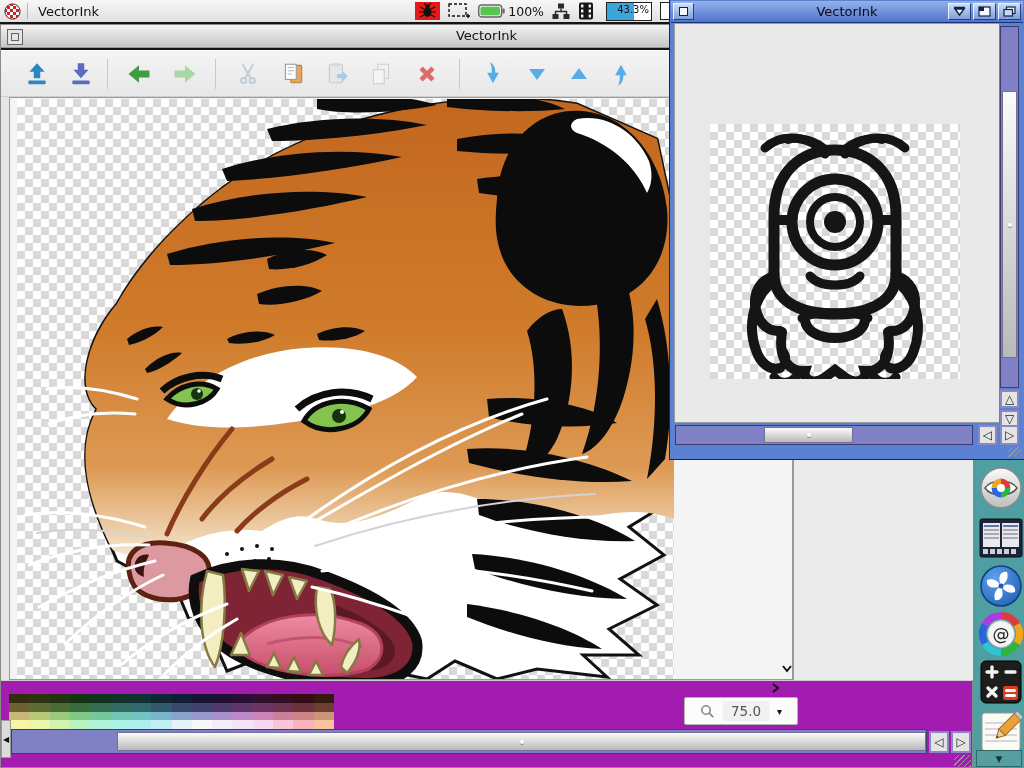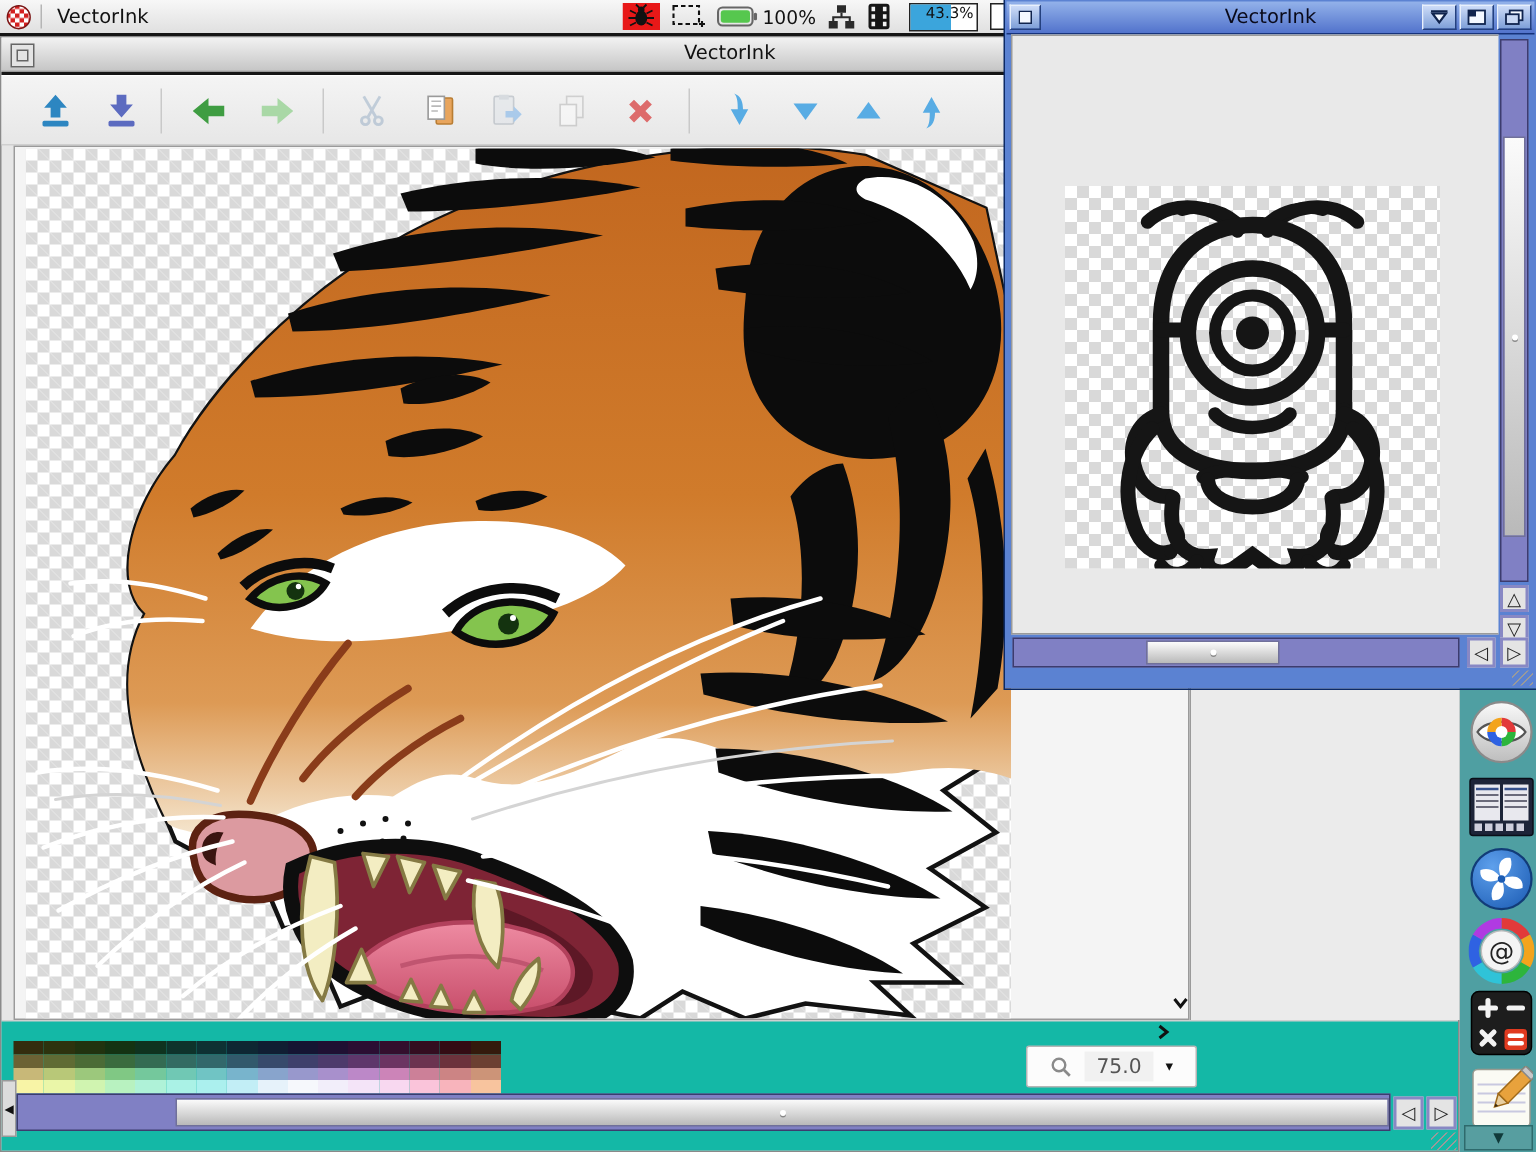--- a/index.html
+++ b/index.html
@@ -33,21 +33,21 @@
   #main-black-line{left:0;top:23px;width:971px;height:2px;background:#161616;}
   #toolbar{left:0;top:25px;width:971px;height:47px;background:linear-gradient(#f4f4f4,#e7e7e7);
      border-top:1px solid #fff;border-bottom:1px solid #cfcfcf;box-sizing:border-box;}
   .tbtn{position:absolute;top:6px;width:36px;height:34px;display:flex;align-items:center;justify-content:center;}
   .tsep{position:absolute;top:8px;width:1px;height:30px;background:#c9c9c9;}
   .dim{opacity:.45;}
   #canvas{left:8px;top:72px;width:784px;height:583px;background:#f4f4f4;border:1px solid #9a9a9a;
      box-sizing:border-box;overflow:hidden;}
   #art-board{left:7px;top:1px;width:657px;height:580px;}
   #right-panel{left:792px;top:72px;width:180px;height:583px;background:#ebebeb;border-left:1px solid #9a9a9a;box-sizing:border-box;}
-  #bottom-panel{left:0;top:655px;width:971px;height:87px;background:#14b8a6;border-top:1px solid #cfcfcf;box-sizing:border-box;}
+  #bottom-panel{left:0;top:655px;width:971px;height:87px;background:#a21caf;border-top:1px solid #cfcfcf;box-sizing:border-box;}
   #palette{left:8px;top:13px;width:325px;height:35px;display:grid;
      grid-template-columns:repeat(16,1fr);grid-template-rows:repeat(4,1fr);}
   #zoom-ctrl{left:683px;top:16px;width:114px;height:28px;border:1px solid #b5b5b5;border-radius:2px;
      background:#fcfcfc;display:flex;align-items:center;justify-content:center;gap:8px;box-sizing:border-box;}
   #zoom-value{width:46px;height:20px;background:#f1f1f1;color:#555;font-size:13.5px;text-align:center;line-height:20px;}
   .hscroll-track{background:#8080c4;border:1px solid #3c3c6e;box-sizing:border-box;}
   .scroll-thumb{background:linear-gradient(#fbfbfb,#b9b9b9);border:1px solid #70709a;box-sizing:border-box;}
   .thumb-dot{position:absolute;left:50%;top:50%;width:4px;height:4px;margin:-2px;border-radius:50%;
      background:#fff;box-shadow:0 1px 0 #888;}
   .sbtn{background:#e4e4e4;border:2px solid #8888c4;box-sizing:border-box;color:#222;

